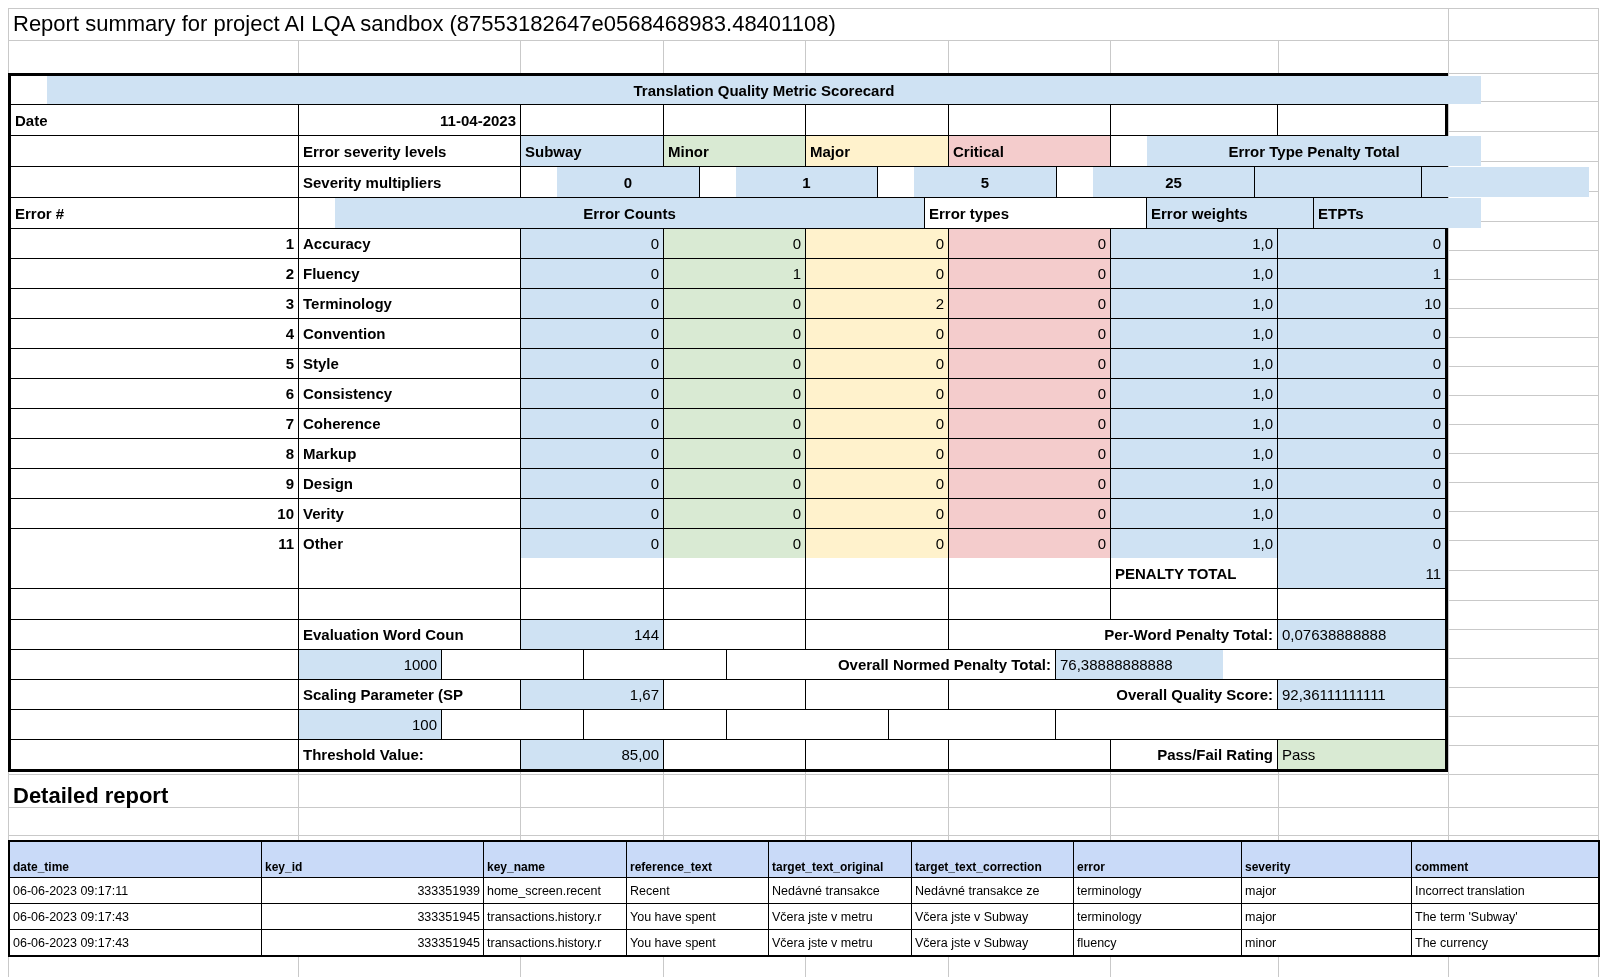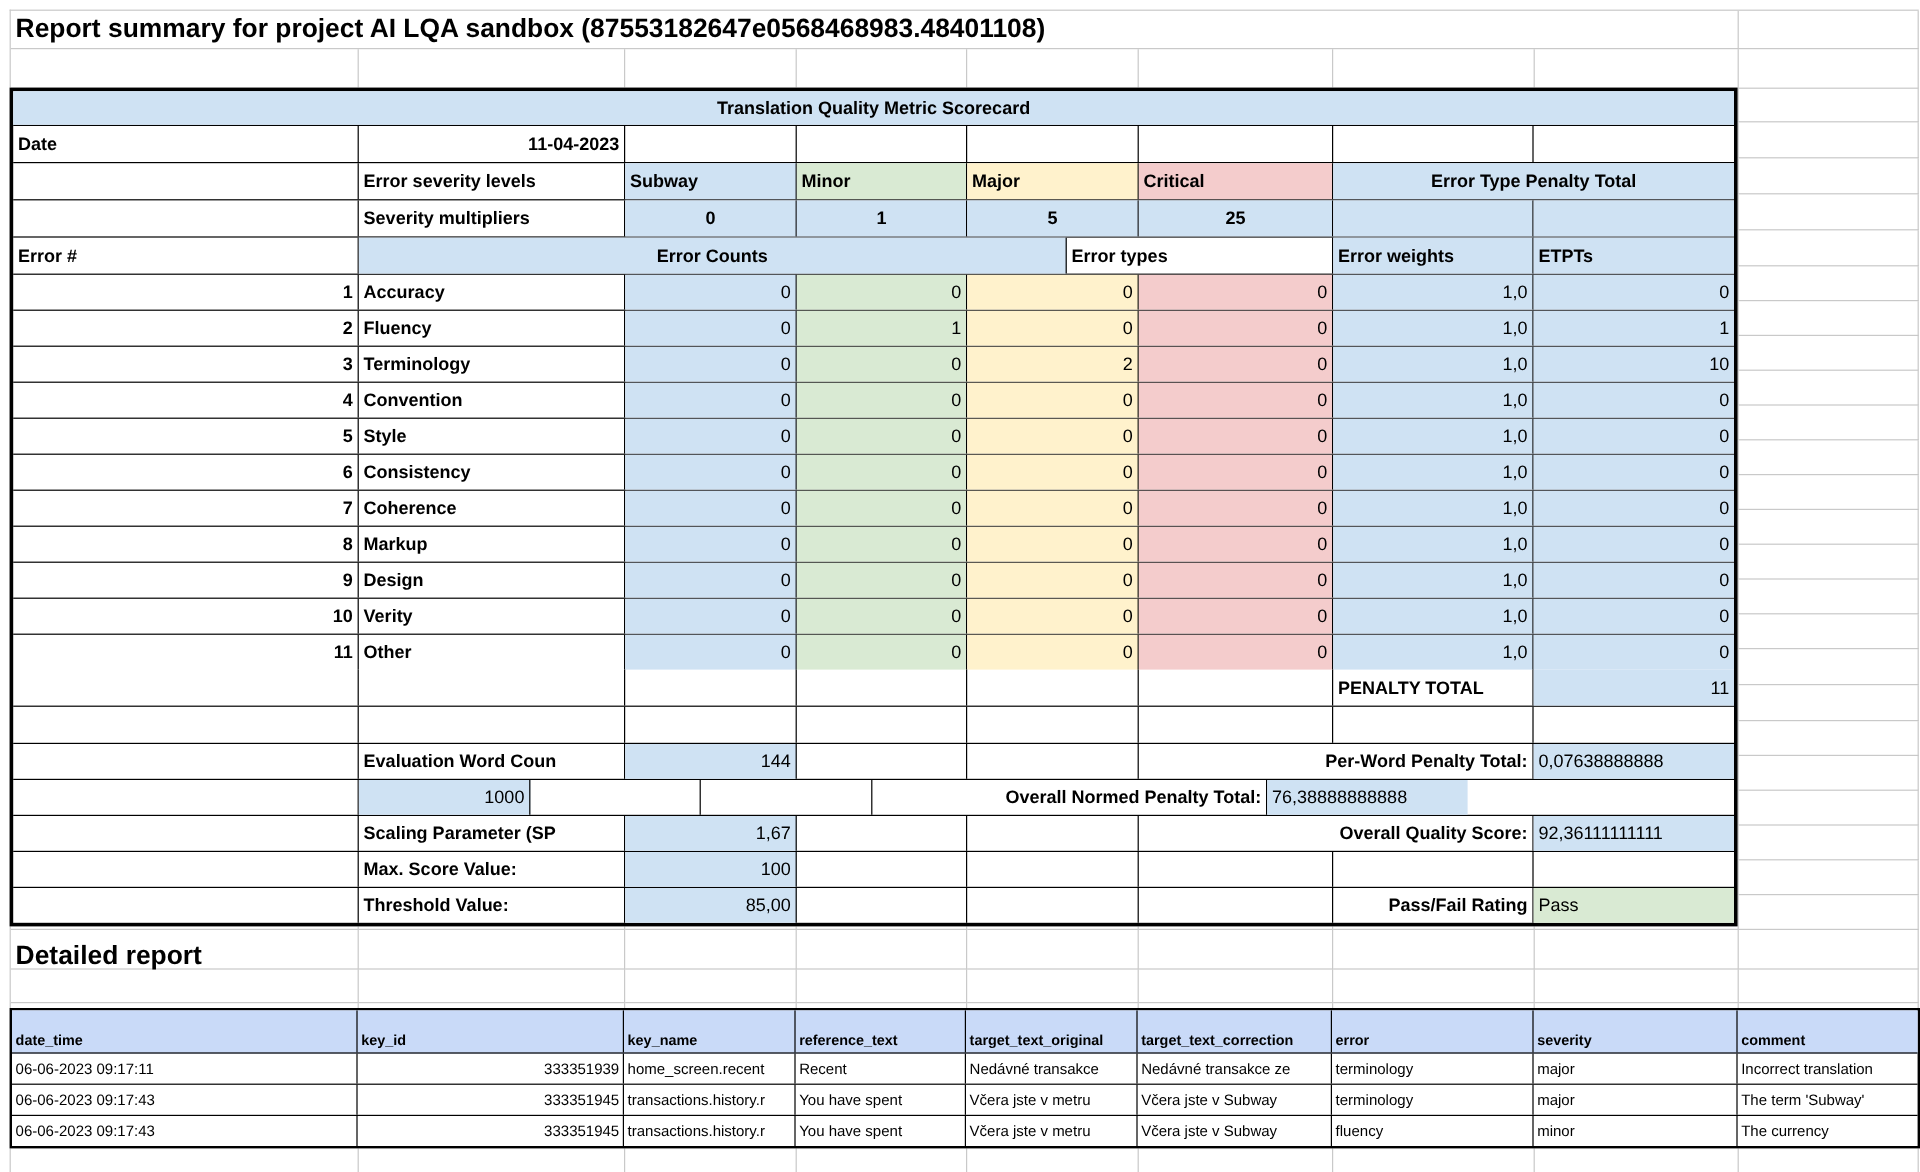--- a/index.html
+++ b/index.html
@@ -3,47 +3,47 @@
 <meta charset="utf-8">
 <style>
   html,body{margin:0;padding:0;background:#fff;}
   .sheet{position:relative;width:1600px;height:977px;background:#fff;overflow:hidden;
          font-family:"Liberation Sans",sans-serif;color:#000;}
   
   #gridlayer{position:absolute;left:8px;top:8px;border-top:1px solid #c9c9c9;border-left:1px solid #c9c9c9;}
   .grow{display:flex;}
   .gcell{box-sizing:border-box;border-right:1px solid #c9c9c9;border-bottom:1px solid #c9c9c9;}
   
-  .doc-title{position:absolute;left:13px;top:11px;font-size:22px;font-weight:bold;white-space:nowrap;}
+  .doc-title{position:absolute;left:13px;top:11px;font-size:22px;font-weight:normal;white-space:nowrap;}
   .detail-title{position:absolute;left:13px;top:783px;font-size:22px;font-weight:bold;white-space:nowrap;}
   
   .scorecard{position:absolute;left:8px;top:73px;width:1440px;box-sizing:border-box;
              border:3px solid #000;background:#fff;}
   .row{display:flex;height:30px;border-bottom:1px solid #000;}
   .row.h28{height:28px;} .row.h29{height:29px;} .row:last-child{border-bottom:none;}
   .c{box-sizing:border-box;border-right:1px solid #000;padding:0 4px;font-size:15px;
      display:flex;align-items:center;overflow:hidden;white-space:nowrap;flex:0 0 auto;}
   .c.last{border-right:none;}
   .wA{width:288px;} .wB{width:222px;} .wC{width:143px;} .wD{width:142px;} .wE{width:143px;}
   .wF{width:162px;} .wG{width:167px;} .wH{width:167px;}
   .wCF{width:590px;} .wGH{width:334px;} .wFG{width:329px;} .wAH{width:1434px;}
-  .b{font-weight:bold;} .r{justify-content:flex-end;} .ctr{justify-content:center;}
+  .b{font-weight:bold;} .r{justify-content:flex-end;} .ctr{justify-content:center;margin-left:36px;}
   .bgB{background:#cfe2f3;} .bgG{background:#d9ead3;} .bgY{background:#fff2cc;} .bgR{background:#f4cccc;}
   
   .dtable{position:absolute;left:8px;top:840px;width:1592px;box-sizing:border-box;
           border:2px solid #000;background:#fff;}
   .drow{display:flex;height:25px;border-bottom:1px solid #000;}
   .drow:last-child{border-bottom:none;}
   .dhead{height:35px;background:#c9daf8;}
   .dc{box-sizing:border-box;border-right:1px solid #000;padding:0 3px;font-size:12.5px;
       display:flex;align-items:center;overflow:hidden;white-space:nowrap;flex:0 0 auto;}
   .dc.last{border-right:none;flex:1 1 auto;}
   .dhead .dc{font-weight:bold;font-size:12px;align-items:flex-end;white-space:normal;
              word-break:break-all;line-height:1.25;padding:1px 3px 2px 3px;}
-  .dA{width:288px;} .dB{width:222px;} .dC{width:143px;} .dD{width:142px;} .dE{width:143px;}
+  .dA{width:252px;} .dB{width:222px;} .dC{width:143px;} .dD{width:142px;} .dE{width:143px;}
   .dF{width:162px;} .dG{width:168px;} .dH{width:170px;}
 </style>
 </head>
 <body>
 
 <div class="sheet">
 
   <div id="gridlayer">
       <div class="grow">
         <div class="gcell" style="width: 1440px; height: 32px;"></div>
@@ -621,21 +621,20 @@
       <div class="c wB b">Scaling Parameter (SP</div>
       <div class="c wC r bgB">1,67</div>
       <div class="c wD"></div>
       <div class="c wE"></div>
       <div class="c wFG b r">Overall Quality Score:</div>
       <div class="c wH last bgB">92,36111111111</div>
     </div>
 
     <div class="row h29">
       <div class="c wA"></div>
-      <div class="c wB b">Max. Score Value:</div>
       <div class="c wC r bgB">100</div>
       <div class="c wD"></div>
       <div class="c wE"></div>
       <div class="c wF"></div>
       <div class="c wG"></div>
       <div class="c wH last"></div>
     </div>
 
     <div class="row h29">
       <div class="c wA"></div>

